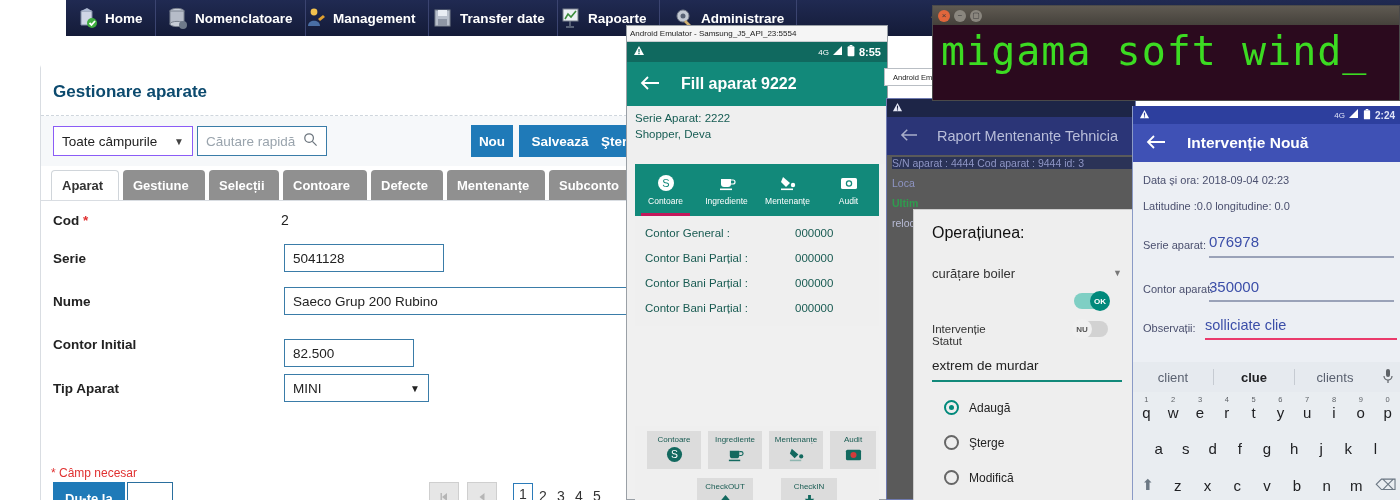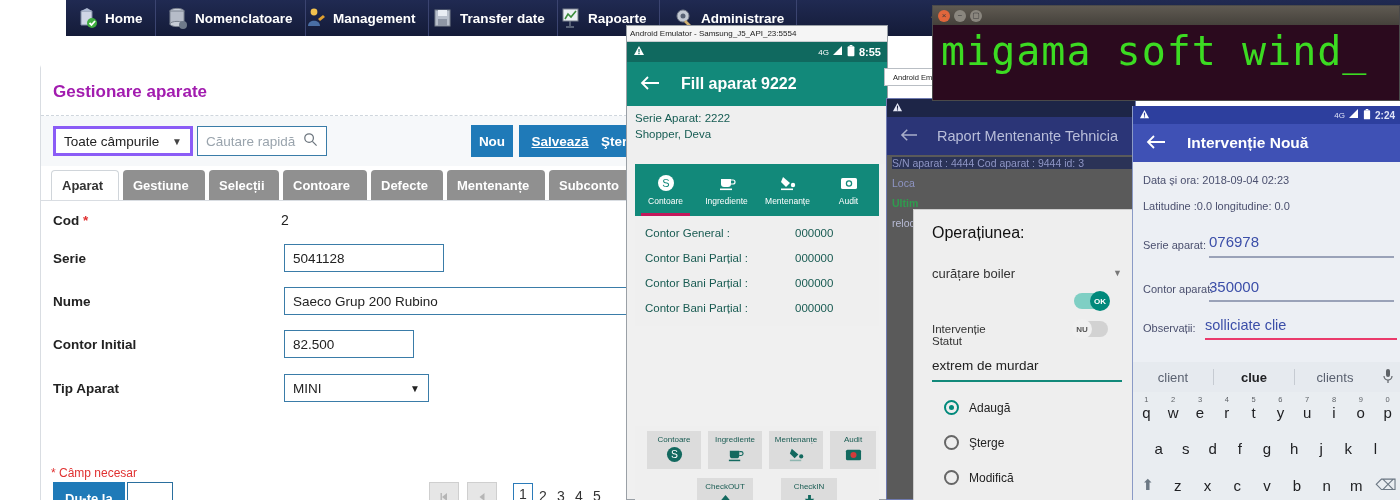--- a/index.html
+++ b/index.html
@@ -38,28 +38,28 @@
     position:absolute; left:0; top:36px; width:640px; height:464px;
     background:#ffffff;
   }
   #biz-card {
     position:absolute; left:40px; top:29px; width:598px; height:444px;
     background:#ffffff; border:1px solid #d9dde2;
     border-top:3px solid #ffffff;
   }
   #biz-title {
     position:absolute; left:12px; top:14px;
-    color:#a21caf; font-size:17px; font-weight:bold;
+    color:#0c4a6e; font-size:17px; font-weight:bold;
   }
   #biz-sep { position:absolute; left:0px; top:47px; width:596px; height:0; border-top:1px dashed #cfd6dd; }
   #biz-toolbar { position:absolute; left:0; top:48px; width:596px; height:50px; background:#f6f8fa; }
 
   .sel-box {
     position:absolute; left:12px; top:10px; width:140px; height:30px;
-    border:3px solid #8b5cf6; background:#fff;
+    border:1px solid #8b5cf6; background:#fff;
     display:flex; align-items:center; padding:0 8px;
     font-size:13.5px; color:#222;
   }
   .sel-caret { margin-left:auto; font-size:10px; color:#444; }
   .search-box {
     position:absolute; left:156px; top:10px; width:130px; height:30px;
     border:1px solid #3a7ca8; background:#fff;
     display:flex; align-items:center; padding:0 8px;
     font-size:13.5px; color:#9aa4ad;
   }
@@ -289,21 +289,21 @@
         <div class="search-box">
           <span>Căutare rapidă</span>
           <span class="search-ico">
             <svg width="15" height="15" viewBox="0 0 16 16">
                 <circle cx="6.5" cy="6.5" r="4.6" fill="none" stroke="#6b747d" stroke-width="1.3"></circle>
                 <path d="M10 10 L14.5 14.5" stroke="#6b747d" stroke-width="1.3"></path>
               </svg>
           </span>
         </div>
         <button class="btn-blue" style="left:430px; width:42px;">Nou</button>
-        <button class="btn-blue" style="left:478px; width:82px;text-decoration:underline;">Salvează</button>
+        <button class="btn-blue" style="left:478px; width:82px;">Salvează</button>
         <button class="btn-blue" style="left:554px; width:54px;">Şterge</button>
       </div>
 
       <div id="tabrow">
         <div class="tab active" style="left:10px; width:68px;">
             <span>Aparat</span>
           </div>
         <div class="tab" style="left:82px; width:82px;">
             <span>Gestiune</span>
           </div>
@@ -332,21 +332,21 @@
         <div class="f-input" style="top:43px; width:160px;">
             <span>5041128</span>
           </div>
 
         <div class="f-label" style="top:93px;">Nume</div>
         <div class="f-input" style="top:86px; width:353px;">
             <span>Saeco Grup 200 Rubino</span>
           </div>
 
         <div class="f-label" style="top:136px;">Contor Initial</div>
-        <div class="f-input" style="top:129px; width:130px;">
+        <div class="f-input" style="top:138px; width:130px;">
             <span>82.500</span>
           </div>
 
         <div class="f-label" style="top:180px;">Tip Aparat</div>
         <div class="f-select" style="top:173px; width:145px;">
           <span>MINI</span>
           <span style="margin-left:auto; font-size:10px;">▼</span>
         </div>
       </div>
 

